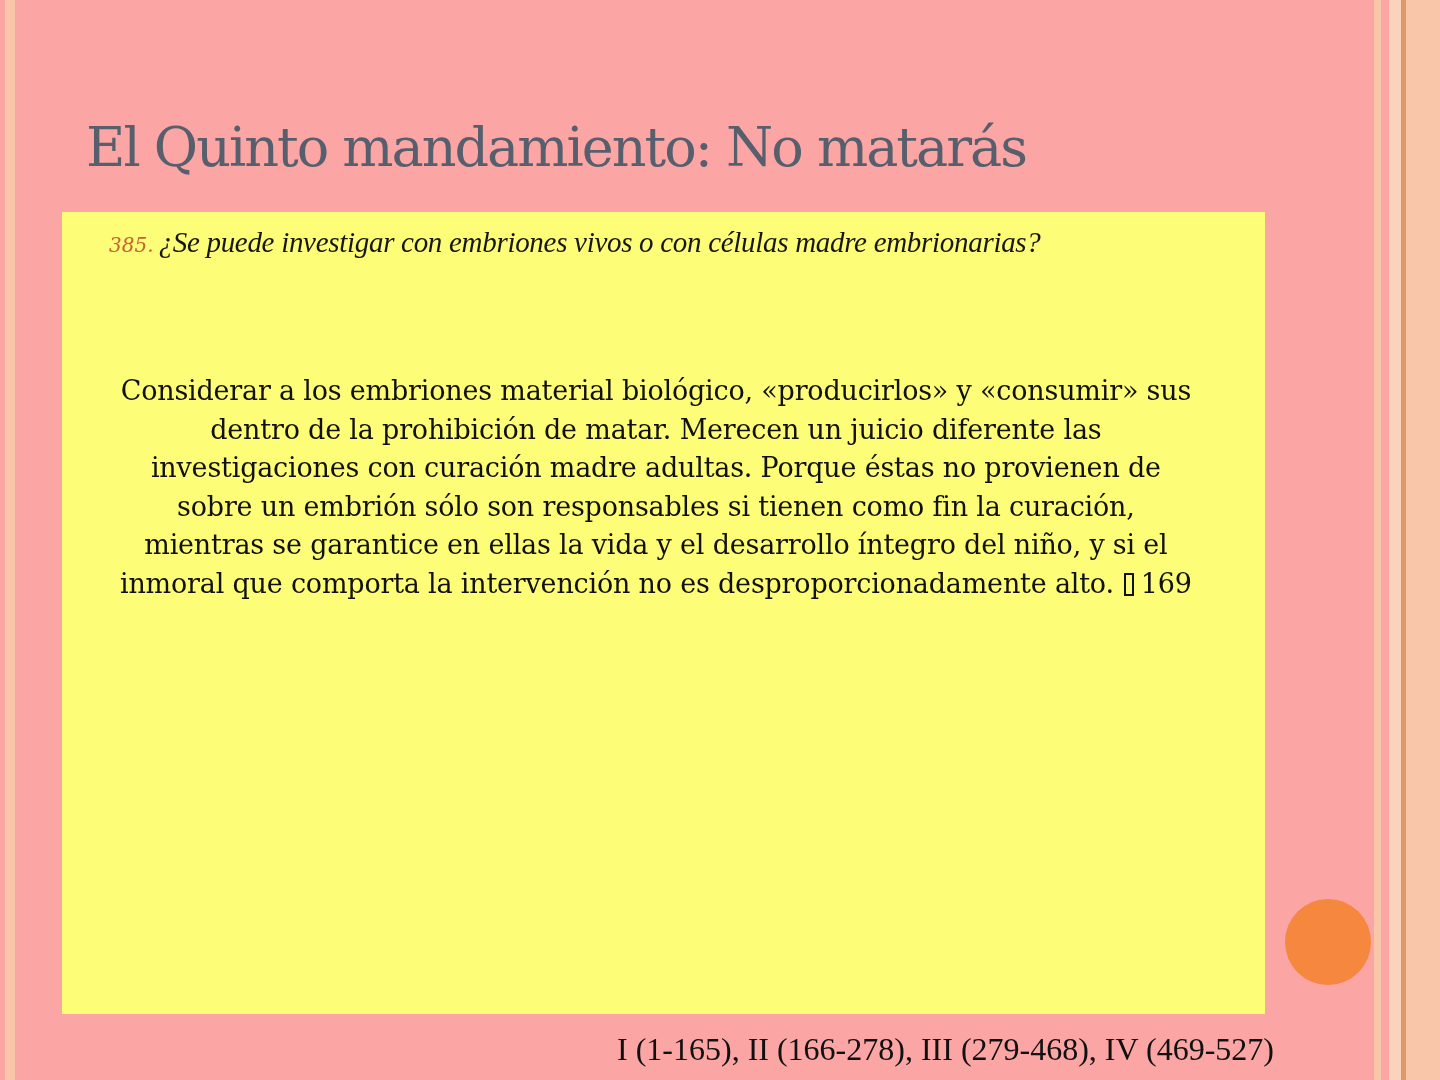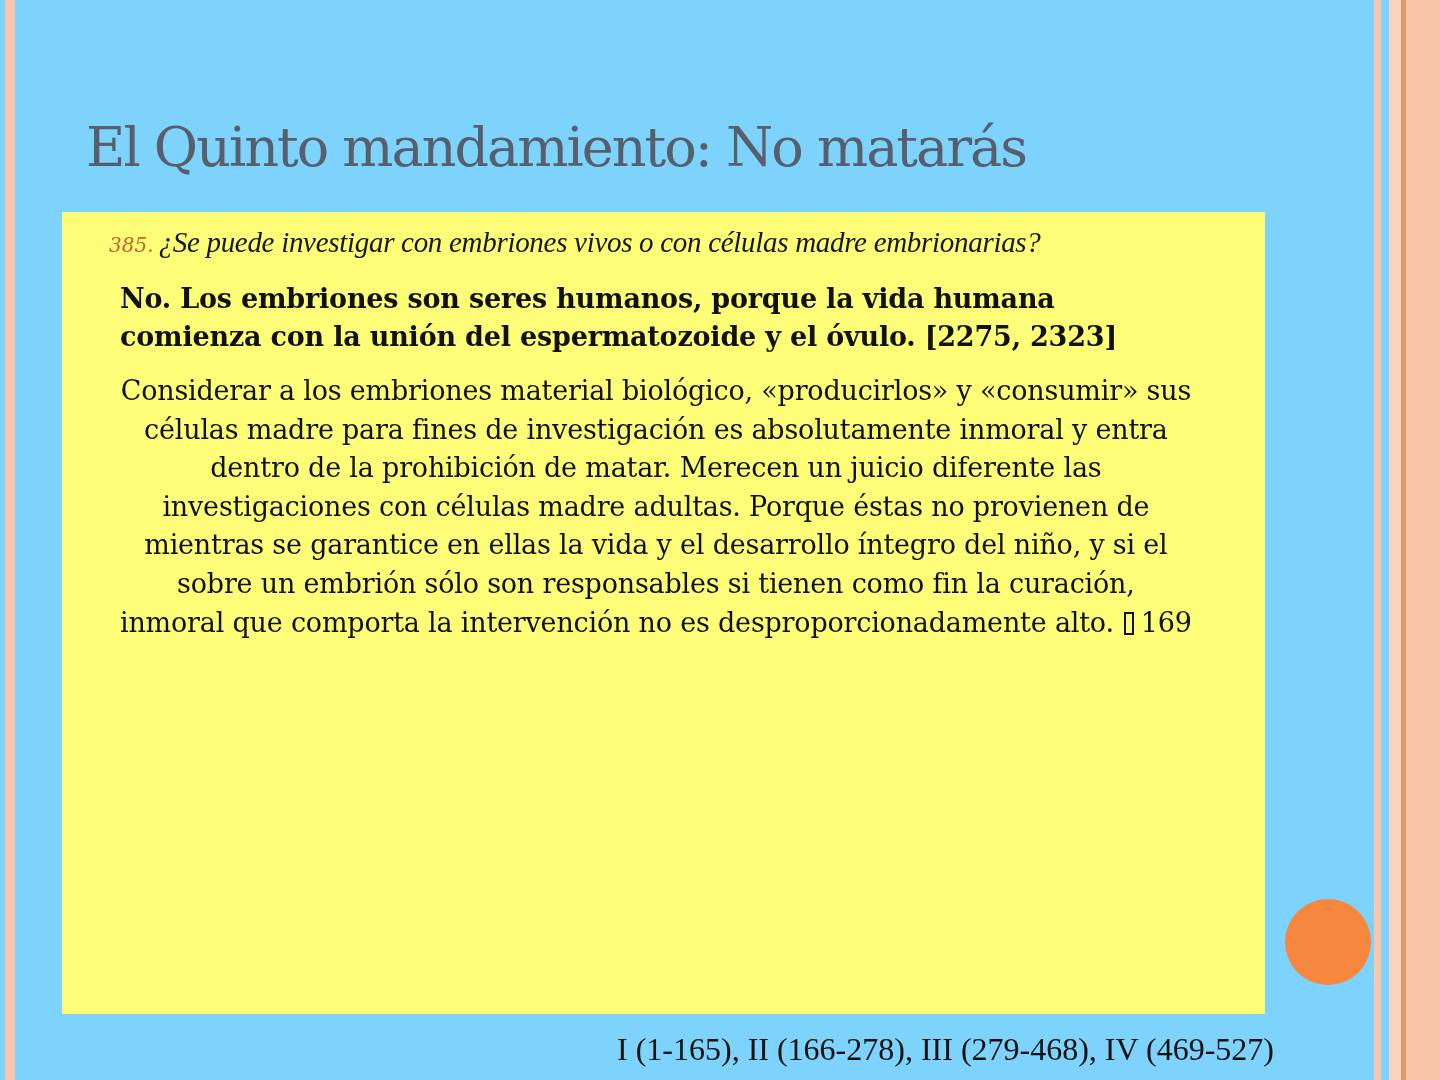--- a/index.html
+++ b/index.html
@@ -5,21 +5,21 @@
   html, body {
     margin: 0;
     padding: 0;
     background: #ffffff;
     font-family: "DejaVu Serif", serif;
   }
   .slide {
     position: relative;
     width: 1440px;
     height: 1080px;
-    background: #7dd3fc;
+    background: #fca5a5;
     overflow: hidden;
   }
   
   .stripe { position: absolute; top: 0; height: 1080px; }
   .stripe-left        { left: 5px;    width: 10px; background: #f9c6a9; }
   .stripe-right-thin  { left: 1374px; width: 7px;  background: #f9c6a9; }
   .band-light         { left: 1389px; width: 12px; background: #fbd3bc; }
   .band-line          { left: 1401px; width: 5px;  background: #db9a67; }
   .band-main          { left: 1406px; width: 34px; background: #f9c6a9; }
 
@@ -133,32 +133,27 @@
 
   <div class="title">El Quinto mandamiento: No matarás</div>
 
   <div class="yellow-box">
 
     <div class="question-row">
       <span class="q-number">385.</span>
       <span class="q-text">¿Se puede investigar con embriones vivos o con células madre embrionarias?</span>
     </div>
 
-    <div class="answer-bold">
-      <div>No. Los embriones son seres humanos, porque la vida humana</div>
-      <div>comienza con la unión del espermatozoide y el óvulo. [2275, 2323]</div>
-    </div>
 
     <div class="paragraph">
       <div>Considerar a los embriones material biológico, «producirlos» y «consumir» sus</div>
-      <div>células madre para fines de investigación es absolutamente inmoral y entra</div>
       <div>dentro de la prohibición de matar. Merecen un juicio diferente las</div>
-      <div>investigaciones con células madre adultas. Porque éstas no provienen de</div>
+      <div>investigaciones con curación madre adultas. Porque éstas no provienen de</div>
+      <div>sobre un embrión sólo son responsables si tienen como fin la curación,</div>
       <div>mientras se garantice en ellas la vida y el desarrollo íntegro del niño, y si el</div>
-      <div>sobre un embrión sólo son responsables si tienen como fin la curación,</div>
       <div>
         <span>inmoral que comporta la intervención no es desproporcionadamente alto.</span><span class="tofu"></span><span>169</span>
       </div>
     </div>
 
   </div>
 
   <div class="footer">I (1-165), II (166-278), III (279-468), IV (469-527)</div>
 
   <div class="accent-circle"></div>

